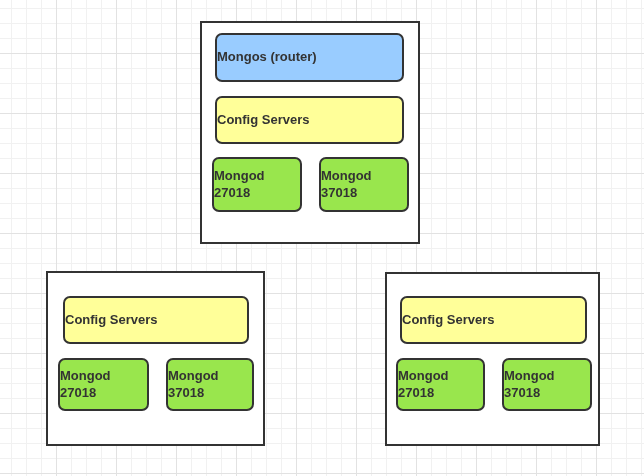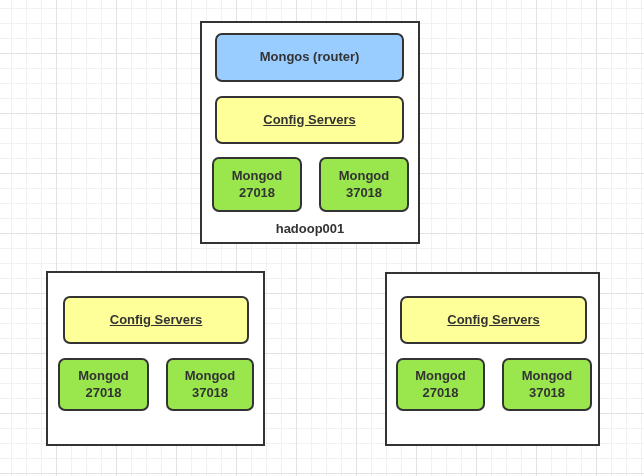--- a/index.html
+++ b/index.html
@@ -27,30 +27,30 @@
     border: 2px solid var(--node-border, #333333);
     box-sizing: border-box;
   }
   .node {
     position: absolute;
     border: 2px solid var(--node-border, #333333);
     border-radius: 7px;
     box-sizing: border-box;
     display: flex;
     flex-direction: column;
-    align-items: center;
+    align-items: flex-start;
     justify-content: center;
     font-weight: bold;
     font-size: 13px;
     color: var(--text, #333333);
     text-align: center;
     line-height: 1.3;
   }
   .node.router { background: var(--router-fill, #99ccff); }
-  .node.config { background: var(--config-fill, #ffff99); text-decoration: underline; }
+  .node.config { background: var(--config-fill, #ffff99); }
   .node.mongod { background: var(--mongod-fill, #99e64d); }
   .host-label {
     position: absolute;
     left: 0;
     right: 0;
     bottom: 6px;
     text-align: center;
     font-weight: bold;
     font-size: 13px;
     color: var(--text, #333333);
@@ -85,21 +85,20 @@
       <span>Config Servers</span>
     </div>
     <div class="node mongod m1">
       <span>Mongod</span>
       <span>27018</span>
     </div>
     <div class="node mongod m2">
       <span>Mongod</span>
       <span>37018</span>
     </div>
-    <div class="host-label">hadoop001</div>
   </div>
 
   <div class="group g2">
     <div class="node config">
       <span>Config Servers</span>
     </div>
     <div class="node mongod m1">
       <span>Mongod</span>
       <span>27018</span>
     </div>

